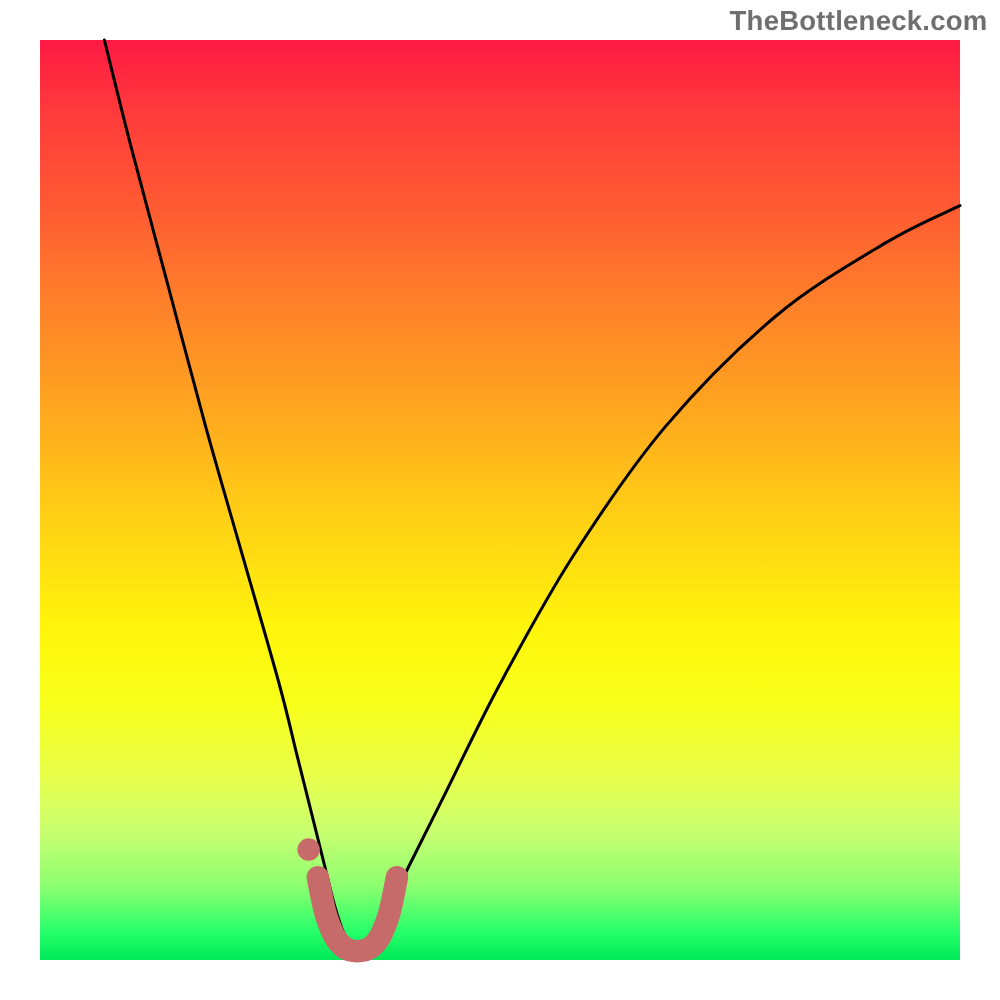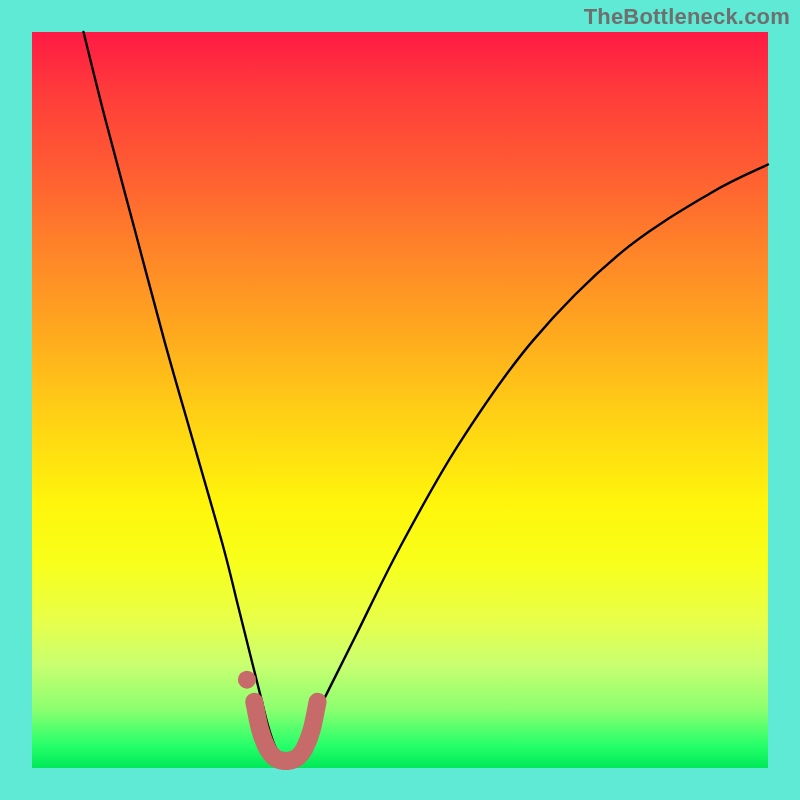--- a/index.html
+++ b/index.html
@@ -1,21 +1,21 @@
 <!DOCTYPE html>
 <html><head>
 <meta charset="utf-8">
 <style>
   * { margin: 0; padding: 0; box-sizing: border-box; }
   html, body { width: 800px; height: 800px; overflow: hidden; background: #000; }
   .frame {
     position: relative;
     width: 800px;
     height: 800px;
-    background: #5eead4;
+    background: #ffffff;
   }
   .plot-area {
     position: absolute;
     left: 32px;
     top: 32px;
     width: 736px;
     height: 736px;
     background: linear-gradient(to bottom,
       #ff1a44 0%,
       #ff3b3b 8%,

